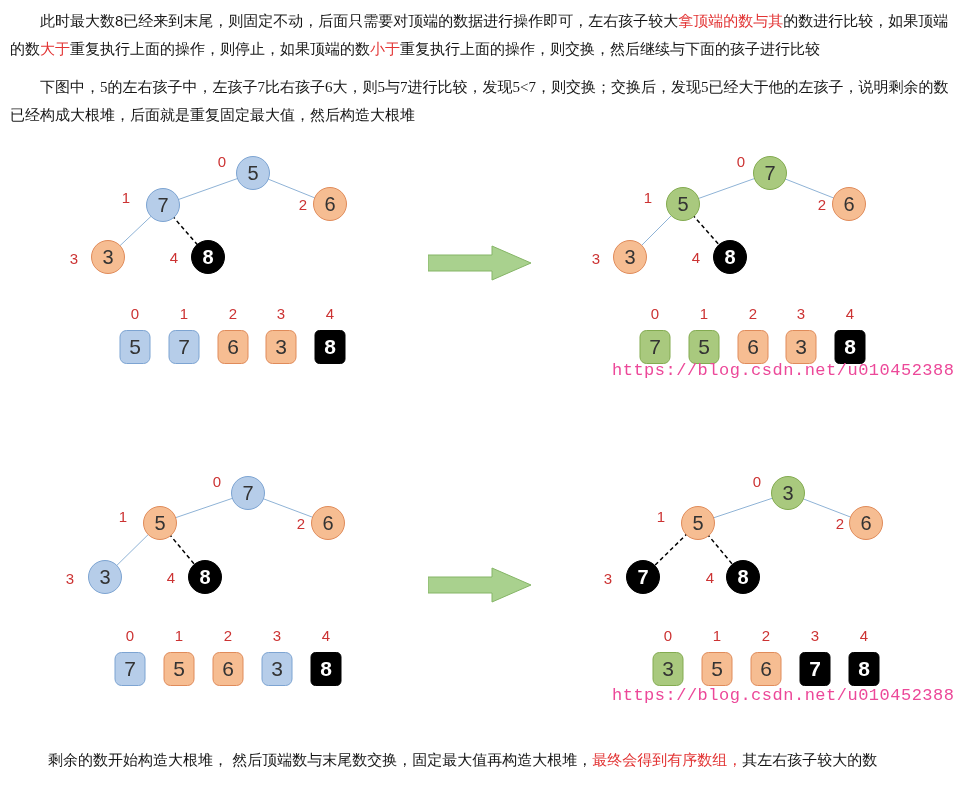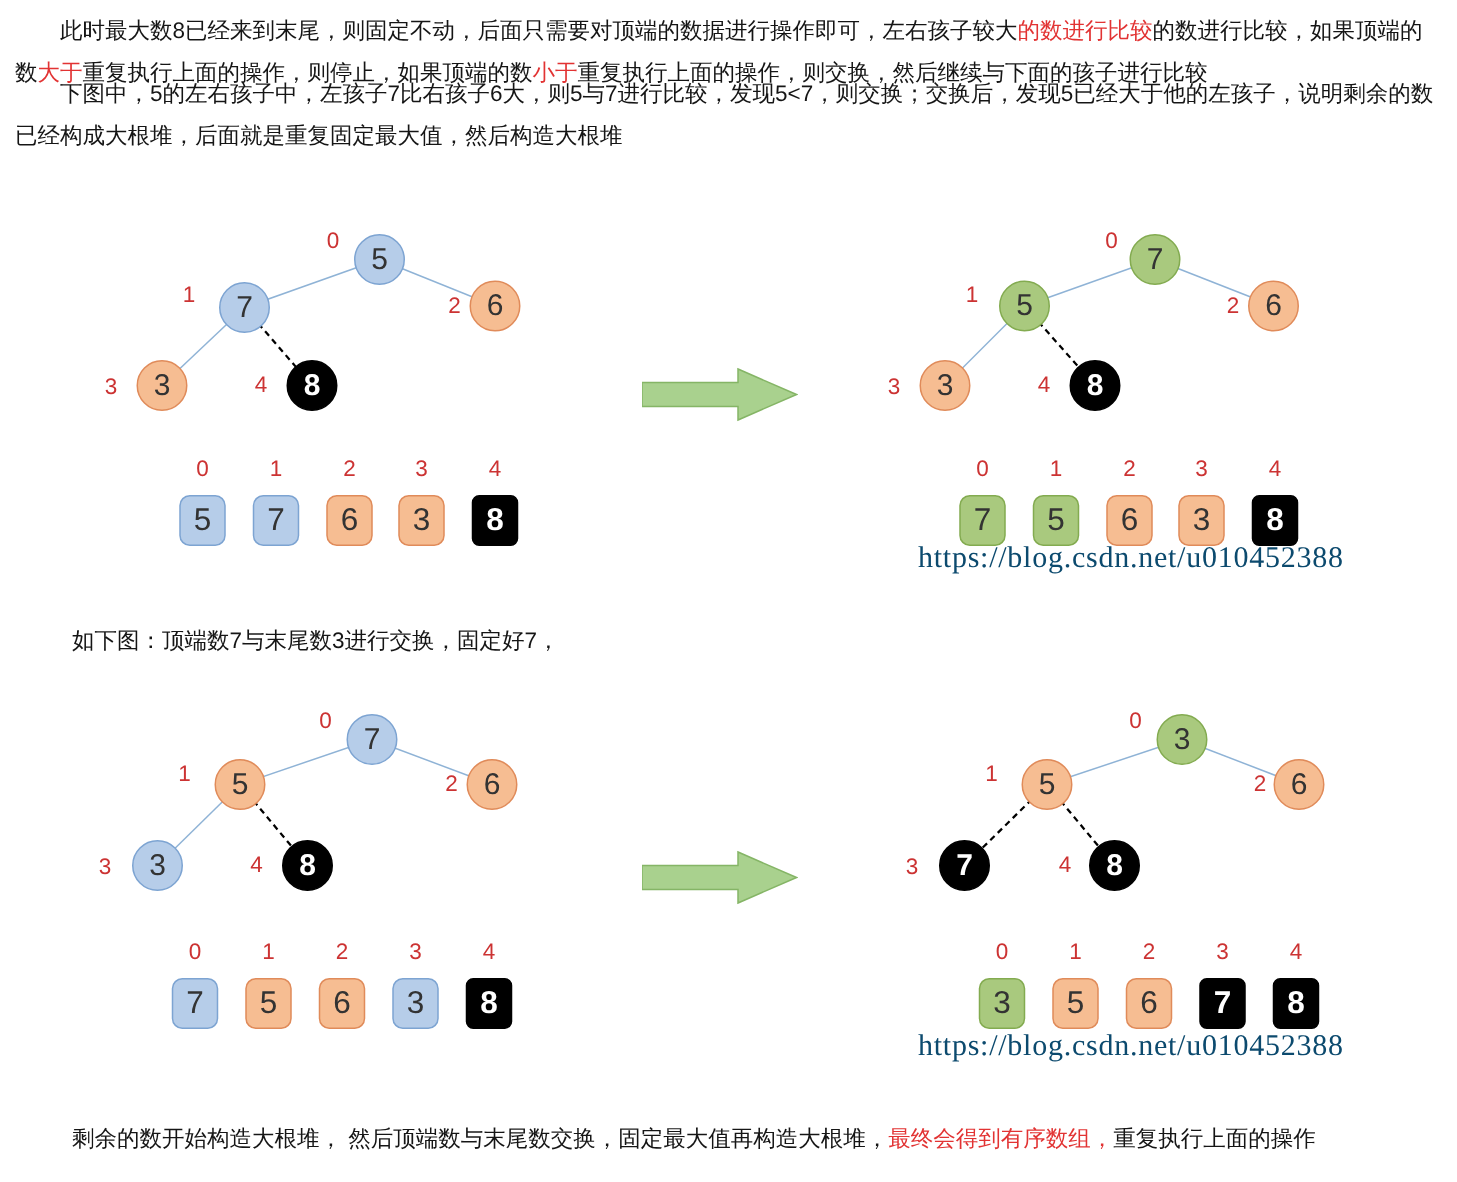--- a/index.html
+++ b/index.html
@@ -28,33 +28,33 @@
   .cell { position:absolute; z-index:2; width:31px; height:34px; border-radius:7px;
           border:1px solid #999; display:flex; align-items:center; justify-content:center;
           font-size:21px; color:#333; transform:translate(-50%,0); }
   .cell[data-color="blue"]   { background:#b6cde9; border-color:#7da4d2; }
   .cell[data-color="orange"] { background:#f6bd92; border-color:#e08b5a; }
   .cell[data-color="green"]  { background:#a9c97e; border-color:#83ab50; }
   .cell[data-color="black"]  { background:#000; border-color:#000; color:#fff; font-weight:bold; border-radius:5px; }
 
   .arrow { position:absolute; z-index:2; }
 
-  .watermark { position:absolute; z-index:4; font-family:Liberation Serif, serif;
-               font-size:20px; color:#0c4a6e; letter-spacing:0.5px; }
+  .watermark { position:absolute; z-index:4; font-family:Liberation Mono, monospace;
+               font-size:17px; color:#ec4899; letter-spacing:0.5px; }
 </style>
 </head>
 <body>
 
 <div class="page">
 
   <div class="para indent" style="left:10px; top:7px; width:952px;">
-    <span>此时最大数8已经来到末尾，则固定不动，后面只需要对顶端的数据进行操作即可，左右孩子较大</span><span class="red">的数进行比较</span><span>的数进行比较，如果顶端的数</span><span class="red">大于</span><span>重复执行上面的操作，则停止，如果顶端的数</span><span class="red">小于</span><span>重复执行上面的操作，则交换，然后继续与下面的孩子进行比较</span>
+    <span>此时最大数8已经来到末尾，则固定不动，后面只需要对顶端的数据进行操作即可，左右孩子较大</span><span class="red">拿顶端的数与其</span><span>的数进行比较，如果顶端的数</span><span class="red">大于</span><span>重复执行上面的操作，则停止，如果顶端的数</span><span class="red">小于</span><span>重复执行上面的操作，则交换，然后继续与下面的孩子进行比较</span>
   </div>
 
-  <div class="para indent" style="left:10px; top:49px; width:952px;">
+  <div class="para indent" style="left:10px; top:73px; width:952px;font-family:Liberation Serif, serif;">
     <span>下图中，5的左右孩子中，左孩子7比右孩子6大，则5与7进行比较，发现5&lt;7，则交换；交换后，发现5已经大于他的左孩子，说明剩余的数已经构成大根堆，后面就是重复固定最大值，然后构造大根堆</span>
   </div>
 
   <svg class="edges" width="971" height="788" viewBox="0 0 971 788">
 
     <line class="edge" x1="253" y1="173" x2="163" y2="205"></line>
     <line class="edge" x1="253" y1="173" x2="330" y2="204"></line>
     <line class="edge" x1="163" y1="205" x2="108" y2="257"></line>
     <line class="edge dashed" x1="163" y1="205" x2="208" y2="257"></line>
 
@@ -117,23 +117,20 @@
   <div class="aidx" style="left:801px;top:313px">3</div>
   <div class="aidx" style="left:850px;top:313px">4</div>
   <div class="cell" style="left:655px;top:330px" data-color="green">7</div>
   <div class="cell" style="left:704px;top:330px" data-color="green">5</div>
   <div class="cell" style="left:753px;top:330px" data-color="orange">6</div>
   <div class="cell" style="left:801px;top:330px" data-color="orange">3</div>
   <div class="cell" style="left:850px;top:330px" data-color="black">8</div>
 
   <div class="watermark" style="left:612px;top:361px">https://blog.csdn.net/u010452388</div>
 
-  <div class="para" style="left:48px; top:414px;">
-    <span>如下图：顶端数7与末尾数3进行交换，固定好7，</span>
-  </div>
 
   <div class="tnode" style="left:248px;top:493px" data-color="blue">7</div>
   <div class="tnode" style="left:160px;top:523px" data-color="orange">5</div>
   <div class="tnode" style="left:328px;top:523px" data-color="orange">6</div>
   <div class="tnode" style="left:105px;top:577px" data-color="blue">3</div>
   <div class="tnode" style="left:205px;top:577px" data-color="black">8</div>
   <div class="idx" style="left:217px;top:481px">0</div>
   <div class="idx" style="left:123px;top:516px">1</div>
   <div class="idx" style="left:301px;top:523px">2</div>
   <div class="idx" style="left:70px;top:578px">3</div>
@@ -172,16 +169,16 @@
   <div class="aidx" style="left:864px;top:635px">4</div>
   <div class="cell" style="left:668px;top:652px" data-color="green">3</div>
   <div class="cell" style="left:717px;top:652px" data-color="orange">5</div>
   <div class="cell" style="left:766px;top:652px" data-color="orange">6</div>
   <div class="cell" style="left:815px;top:652px" data-color="black">7</div>
   <div class="cell" style="left:864px;top:652px" data-color="black">8</div>
 
   <div class="watermark" style="left:612px;top:686px">https://blog.csdn.net/u010452388</div>
 
   <div class="para" style="left:48px; top:746px; width:912px;">
-    <span>剩余的数开始构造大根堆， 然后顶端数与末尾数交换，固定最大值再构造大根堆，</span><span class="red">最终会得到有序数组，</span><span>重复执行上面的操作</span>
+    <span>剩余的数开始构造大根堆， 然后顶端数与末尾数交换，固定最大值再构造大根堆，</span><span class="red">最终会得到有序数组，</span><span>其左右孩子较大的数</span>
   </div>
 
 </div>
 
 </body></html>

